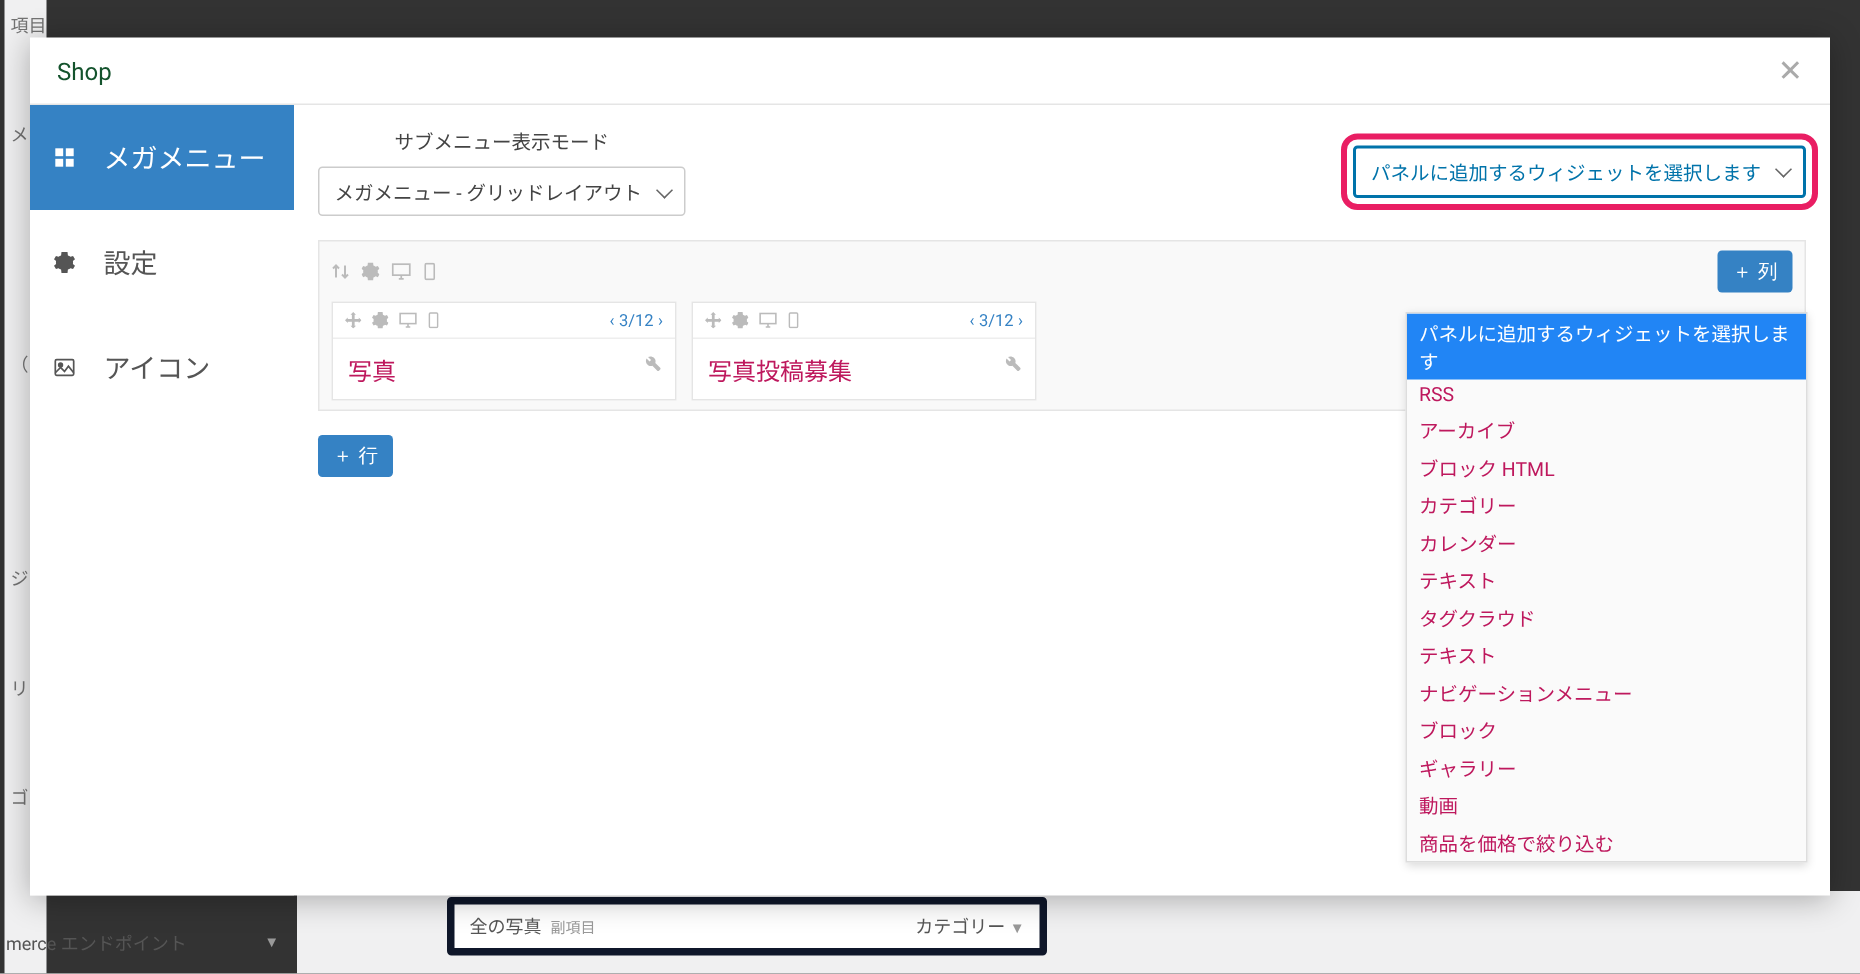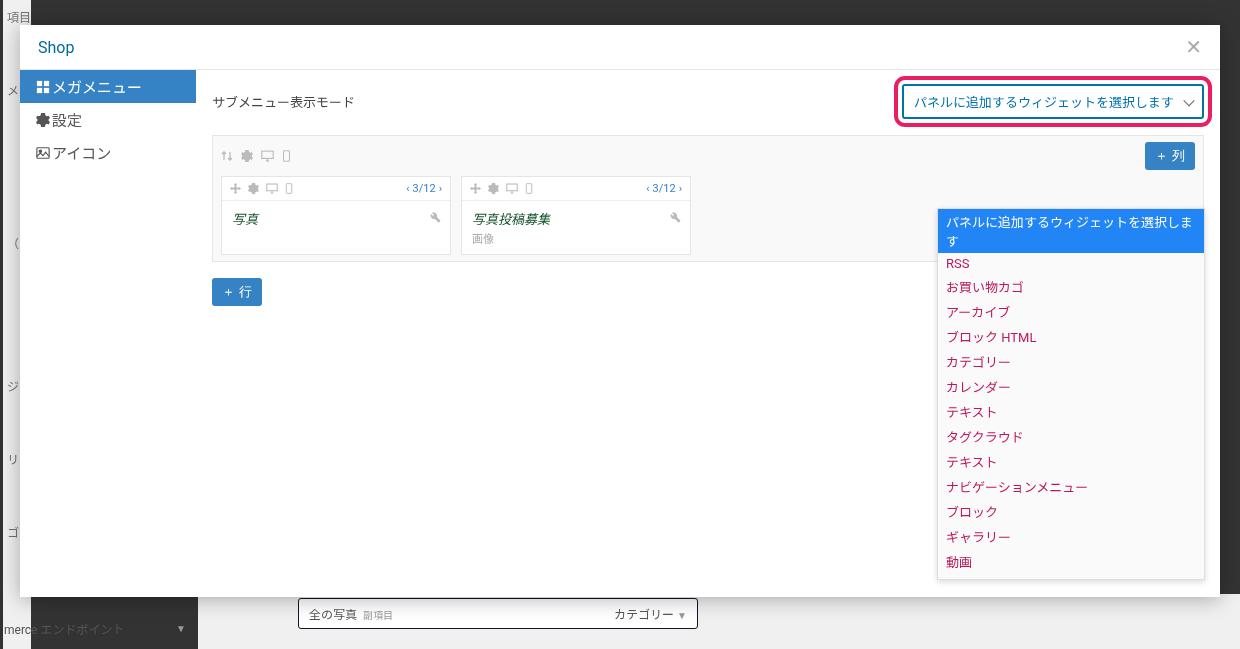--- a/index.html
+++ b/index.html
@@ -3,26 +3,26 @@
 <meta charset="utf-8">
 <style>
 * { box-sizing: border-box; margin: 0; padding: 0; }
 body { font-family: -apple-system, BlinkMacSystemFont, "Segoe UI", Roboto, "Helvetica Neue", Arial, "Noto Sans JP", sans-serif; background: #333; width: 1240px; height: 649px; overflow: hidden; position: relative; }
 .bg-left { position: absolute; left: 3px; top: 0; bottom: 0; width: 28px; background: #f0f0f1; color: #737373; font-size: 12px; }
 .bg-left div { padding: 8px 0 8px 4px; overflow: hidden; white-space: nowrap; }
 .bg-bottom { position: absolute; left: 198px; right: 0; top: 594px; height: 55px; background: #f0f0f1; }
 
 .modal { position: absolute; left: 20px; right: 20px; top: 25px; bottom: 52px; background: #fff; box-shadow: 0 2px 20px rgba(0,0,0,0.3); display: flex; flex-direction: column; }
 .modal-header { display: flex; align-items: center; justify-content: space-between; padding: 12px 18px; border-bottom: 1px solid #e5e5e5; }
-.modal-title { font-size: 16px; font-weight: 400; color: #0369a1; text-align: center; }
+.modal-title { font-size: 16px; font-weight: 400; color: #14532d; text-align: center; }
 .close-icon { font-size: 20px; color: #aaa; cursor: pointer; line-height: 1; }
 .modal-body { display: flex; flex: 1; overflow: hidden; }
 
 .sidebar { width: 176px; background: #fff; }
-.tab { display: flex; align-items: center; gap: 2px; padding: 6px 16px; font-size: 15px; color: #555; cursor: pointer; }
+.tab { display: flex; align-items: center; gap: 19px; padding: 22px 16px; font-size: 18px; color: #555; cursor: pointer; }
 .tab.active { background: #3582c4; color: #fff; }
 .tab-icon { width: 14px; height: 14px; display: inline-flex; align-items: center; justify-content: center; }
 .tab-icon svg { width: 14px; height: 14px; }
 
 .content { flex: 1; padding: 14px 16px; position: relative; overflow: auto; }
 
 .toolbar { display: flex; align-items: center; justify-content: space-between; gap: 12px; margin-bottom: 16px; }
 .toolbar-left { display: flex; align-items: center; gap: 8px; font-size: 13px; color: #444; flex-direction: column; }
 .select-wrap { border: 1px solid #ccc; border-radius: 3px; padding: 6px 28px 6px 10px; font-size: 13px; color: #444; position: relative; cursor: pointer; background: #fff; }
 .select-wrap::after { content: ""; position: absolute; right: 9px; top: 50%; width: 7px; height: 7px; border-right: 1.5px solid #666; border-bottom: 1.5px solid #666; transform: translateY(-65%) rotate(45deg); }
@@ -38,33 +38,33 @@
 .btn-row { margin-top: 2px; }
 
 .columns { display: flex; gap: 10px; }
 .column { background: #fff; border: 1px solid #e5e5e5; width: 230px; }
 .col-head { display: flex; align-items: center; justify-content: space-between; padding: 5px 8px; border-bottom: 1px solid #eee; font-size: 12px; color: #888; }
 .col-head-left { display: flex; gap: 7px; align-items: center; color: #bbb; }
 .col-head-left span { display: inline-flex; }
 .col-size { display: flex; align-items: center; gap: 3px; color: #3582c4; font-size: 11px; }
 .col-size .chev { cursor: pointer; }
 .widget-item { padding: 8px 10px; position: relative; }
-.widget-title { font-size: 13px; color: #14532d; font-style: italic; }
+.widget-title { font-size: 16px; color: #be185d; }
 .widget-sub { font-size: 11px; color: #aaa; margin-top: 2px; }
 .wrench { position: absolute; right: 8px; top: 8px; color: #bbb; cursor: pointer; }
 
 .dropdown { position: absolute; right: 15px; top: 60px; width: 268px; background: #fafafa; border: 1px solid #ddd; max-height: 372px; overflow-y: auto; box-shadow: 0 2px 6px rgba(0,0,0,0.15); }
 .dropdown-item { padding: 3px 8px; font-size: 13px; color: #be185d; cursor: pointer; }
 .dropdown-item.selected { background: #2185f5; color: #fff; }
 
 .dropdown::-webkit-scrollbar { width: 15px; }
 .dropdown::-webkit-scrollbar-track { background: #f1f1f1; }
 .dropdown::-webkit-scrollbar-thumb { background: #c0c0c0; border: 2px solid #f1f1f1; border-radius: 8px; }
 
-.bg-menu-item { display:flex; align-items:center; justify-content:space-between; background:#fff; border:1px solid #0f172a; border-radius:3px; padding:6px 10px; margin:4px 12px; font-size:12px; color:#555; width:400px; }
+.bg-menu-item { display:flex; align-items:center; justify-content:space-between; background:#fff; border:5px solid #0f172a; border-radius:3px; padding:6px 10px; margin:4px 12px; font-size:12px; color:#555; width:400px; }
 .bg-caret { color:#999; font-size:10px; }
 .bg-sub { font-size:10px; color:#999; margin-left:6px; }
 .bg-section { padding:10px 4px; font-size:12px; color:#555; display:flex; align-items:center; justify-content:space-between; width:190px; }
 </style>
 </head>
 <body>
 
 <div class="bg-left">
   <div>項目</div>
   <div style="height:40px"></div>
@@ -126,20 +126,23 @@
             </svg>
         </span>
         <span>アイコン</span>
       </div>
     </div>
 
     <div class="content">
       <div class="toolbar">
         <div class="toolbar-left">
           <span>サブメニュー表示モード</span>
+          <div class="select-wrap">
+            <span>メガメニュー - グリッドレイアウト</span>
+          </div>
         </div>
         <div class="select-wrap widget-select">
           <span>パネルに追加するウィジェットを選択します</span>
         </div>
       </div>
 
       <div class="row-block">
         <div class="row-head">
           <div class="row-icons">
             <span>
@@ -235,39 +238,37 @@
                   </span>
               </div>
               <div class="col-size">
                 <span class="chev">‹</span>
                 <span>3/12</span>
                 <span class="chev">›</span>
               </div>
             </div>
             <div class="widget-item">
               <div class="widget-title">写真投稿募集</div>
-              <div class="widget-sub">画像</div>
               <div class="wrench"><svg width="13" height="13" viewBox="0 0 16 16" fill="currentColor">
                     <path d="M13.7 11.3l-4-4c.5-1.4.2-3-1-4.1C7.3 1.8 5.2 1.6 3.7 2.5l2.5 2.5-1.2 1.2L2.5 3.7C1.6 5.2 1.8 7.3 3.2 8.7c1.1 1.2 2.7 1.5 4.1 1l4 4c.4.4 1 .4 1.4 0l1-1c.4-.4.4-1 0-1.4z"></path>
                   </svg></div>
             </div>
           </div>
         </div>
       </div>
 
       <button class="btn btn-row">
         <span>＋</span>
           <span> 行</span>
       </button>
 
       
       <div class="dropdown" style="top:138px;">
         <div class="dropdown-item selected">パネルに追加するウィジェットを選択します</div>
         <div class="dropdown-item">RSS</div>
-        <div class="dropdown-item">お買い物カゴ</div>
         <div class="dropdown-item">アーカイブ</div>
         <div class="dropdown-item">ブロック HTML</div>
         <div class="dropdown-item">カテゴリー</div>
         <div class="dropdown-item">カレンダー</div>
         <div class="dropdown-item">テキスト</div>
         <div class="dropdown-item">タグクラウド</div>
         <div class="dropdown-item">テキスト</div>
         <div class="dropdown-item">ナビゲーションメニュー</div>
         <div class="dropdown-item">ブロック</div>
         <div class="dropdown-item">ギャラリー</div>

